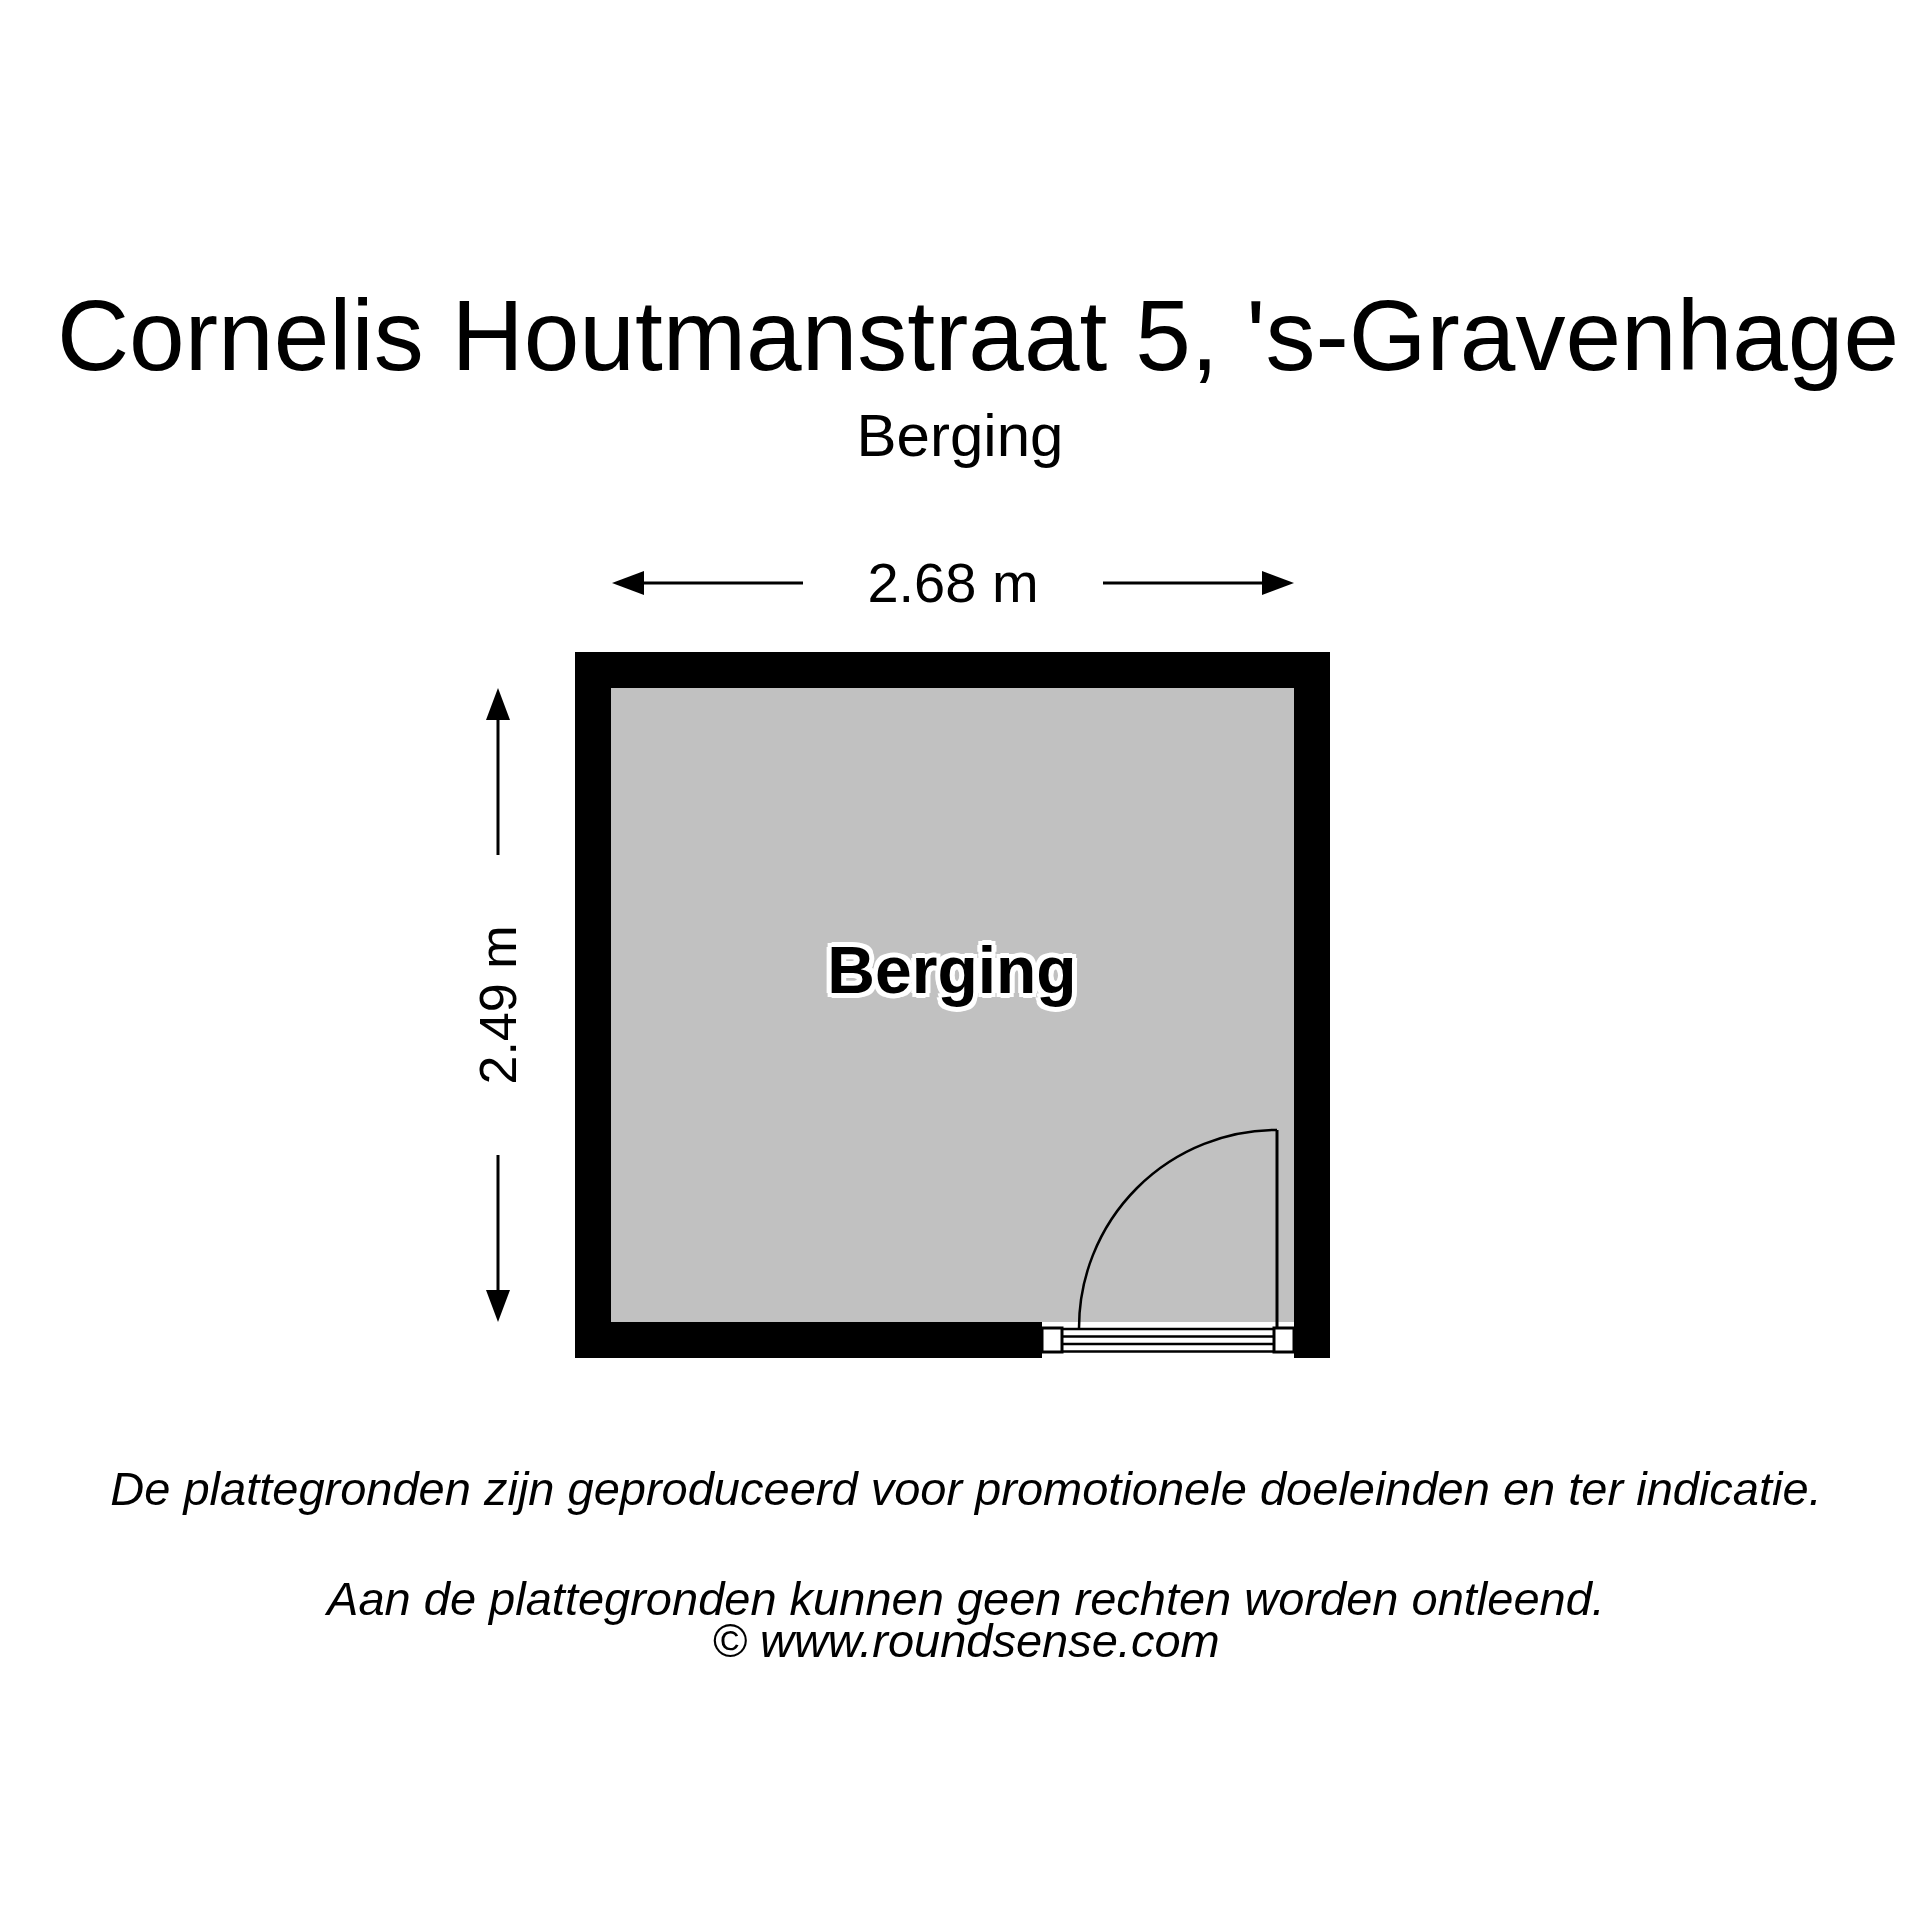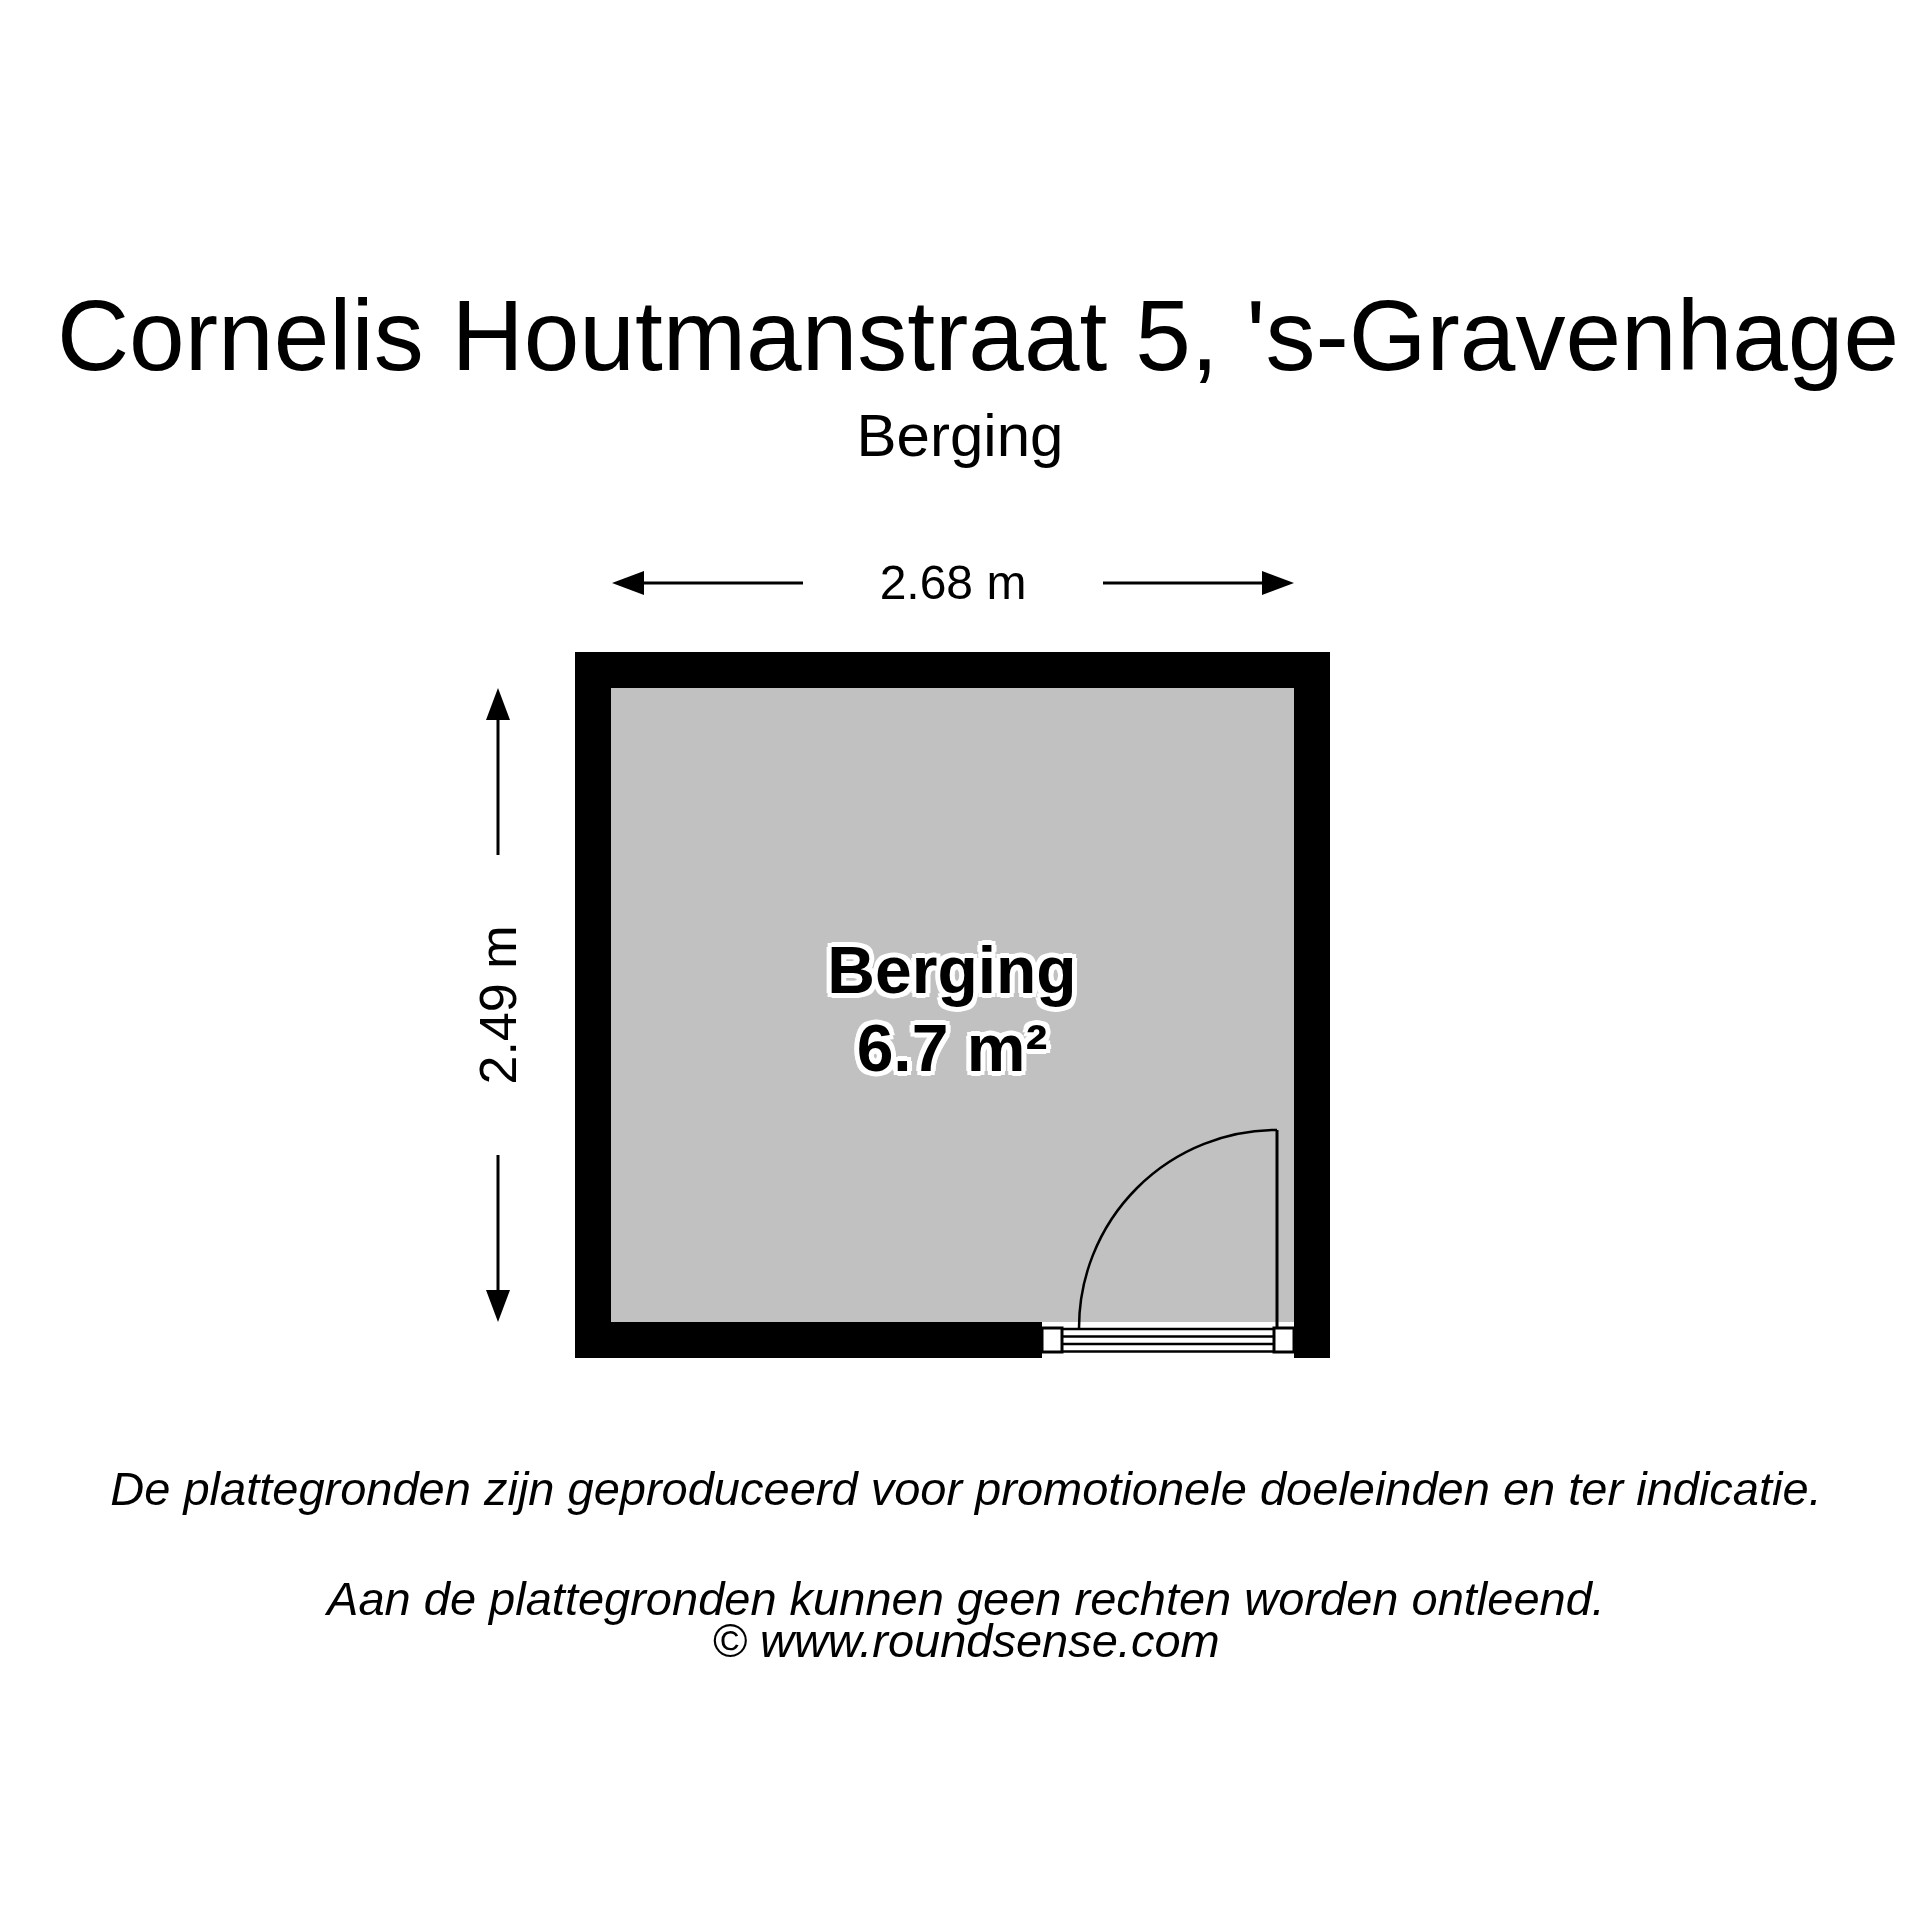--- a/index.html
+++ b/index.html
@@ -23,21 +23,21 @@
   .subtitle {
     left: 0; top: 400px; width: 1920px; height: 72px;
     font-size: 60px; line-height: 72px;
     text-align: center;
   }
 
   #plan-svg { left: 0; top: 0; width: 1920px; height: 1920px; }
 
   .dim-label-top {
     left: 803px; top: 548px; width: 300px; height: 70px;
-    font-size: 48px; line-height: 70px;
+    font-size: 56px; line-height: 70px;
     text-align: center; background: #ffffff;
   }
   .dim-label-left {
     left: 348px; top: 975px; width: 300px; height: 60px;
     font-size: 52px; line-height: 60px;
     text-align: center; background: #ffffff;
     transform: rotate(-90deg);
   }
 
   .room-label-block { left: 652px; top: 931px; width: 600px; text-align: center; }
@@ -95,20 +95,19 @@
       <polygon points="498,688 486,720 510,720" stroke="none"></polygon>
       <polygon points="498,1322 486,1290 510,1290" stroke="none"></polygon>
     </g>
   </svg>
 
   <div class="abs dim-label-top">2.68 m</div>
   <div class="abs dim-label-left">2.49 m</div>
 
   <div class="abs room-label-block">
     <div class="room-name outlined">Berging</div>
-    <div class="room-area outlined">6.7 m²</div>
   </div>
 
   <div class="abs footer footer-1">De plattegronden zijn geproduceerd voor promotionele doeleinden en ter indicatie.</div>
   <div class="abs footer footer-2">Aan de plattegronden kunnen geen rechten worden ontleend.</div>
   <div class="abs footer footer-3">© www.roundsense.com</div>
 
 </div>
 
 </body></html>

